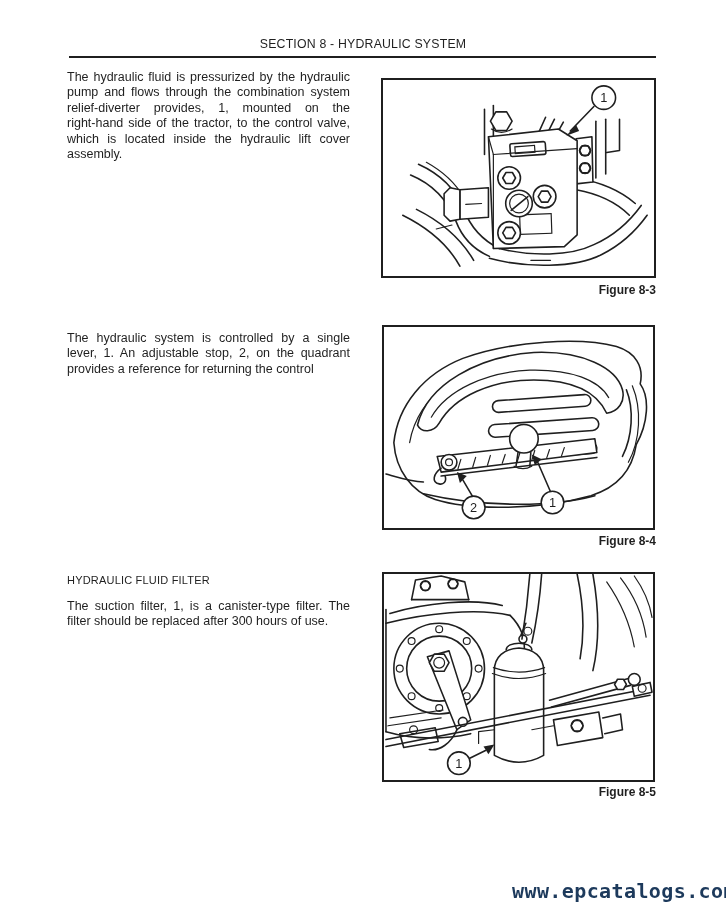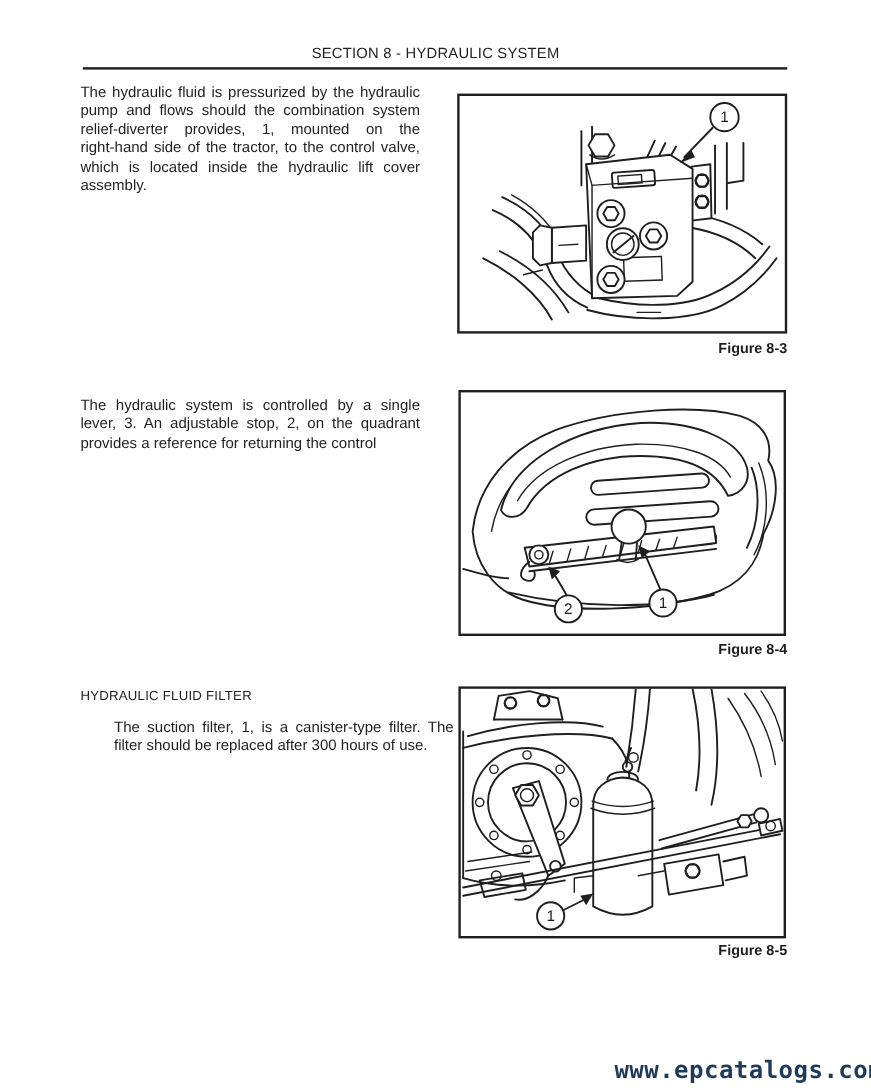--- a/index.html
+++ b/index.html
@@ -47,21 +47,21 @@
 </head>
 <body>
 
 <div class="page">
 
   <div class="header-title">SECTION 8 - HYDRAULIC SYSTEM</div>
   <div class="header-rule"></div>
 
   <div class="para" style="top:70px;">
       <div class="jline">The hydraulic fluid is pressurized by the hydraulic</div>
-      <div class="jline">pump and flows should the combination system</div>
+      <div class="jline">pump and flows through the combination system</div>
       <div class="jline">relief-diverter provides, 1, mounted on the</div>
       <div class="jline">right-hand side of the tractor, to the control valve,</div>
       <div class="jline">which is located inside the hydraulic lift cover</div>
       <div class="jline">assembly.</div>
     </div>
 
   <div class="figbox" id="fig3">
     <svg viewBox="0 0 275 200" preserveAspectRatio="none">
       <g>
         <path class="ln" d="M36,86 C58,96 74,112 82,132 C88,148 98,162 118,172"></path>
@@ -124,21 +124,21 @@
         <polygon class="fl" points="186,57 196,46 199,52"></polygon>
         <circle class="wh" cx="224" cy="18" r="12"></circle>
         <text class="callout" x="224" y="22.5">1</text>
       </g>
     </svg>
   </div>
   <div class="figcap" id="cap3">Figure 8-3</div>
 
   <div class="para" style="top:331px;">
       <div class="jline">The hydraulic system is controlled by a single</div>
-      <div class="jline">lever, 3. An adjustable stop, 2, on the quadrant</div>
+      <div class="jline">lever, 1. An adjustable stop, 2, on the quadrant</div>
       <div class="jline">provides a reference for returning the control</div>
     </div>
 
   <div class="figbox" id="fig4">
     <svg viewBox="0 0 273 205" preserveAspectRatio="none">
       <g>
         <path class="wh" d="M10,118 C14,80 40,48 80,32 C130,14 200,10 236,20 C255,26 264,40 260,58 C270,72 268,98 256,120 C252,146 236,164 210,172 C160,186 90,188 52,176 C28,168 12,146 10,118 Z"></path>
         <path class="th" d="M26,118 C30,94 44,72 64,60"></path>
         <path class="ln" d="M2,150 C16,154 28,158 40,158"></path>
         <path class="ln" d="M40,170 C100,184 170,184 214,172"></path>
@@ -179,21 +179,21 @@
         <polygon class="fl" points="150,130 160,135 153,141"></polygon>
         <path class="ln" d="M156,138 L169,168"></path>
         <circle class="wh" cx="171" cy="179" r="11.5"></circle>
         <text class="callout" x="171" y="183.5">1</text>
       </g>
     </svg>
   </div>
   <div class="figcap" id="cap4">Figure 8-4</div>
 
   <div class="section-heading">HYDRAULIC FLUID FILTER</div>
-  <div class="para" style="top:599px;margin-left:28px;">
+  <div class="para" style="top:599px;">
       <div class="jline">The suction filter, 1, is a canister-type filter. The</div>
       <div class="jline">filter should be replaced after 300 hours of use.</div>
     </div>
 
   <div class="figbox" id="fig5">
     <svg viewBox="0 0 273 209" preserveAspectRatio="none">
       <g>
         <path class="ln" d="M28,26 L32,6 L58,2 L82,8 L86,26"></path>
         <path class="ln" d="M28,26 L86,26"></path>
         <circle class="wh" cx="42" cy="12" r="5"></circle>

